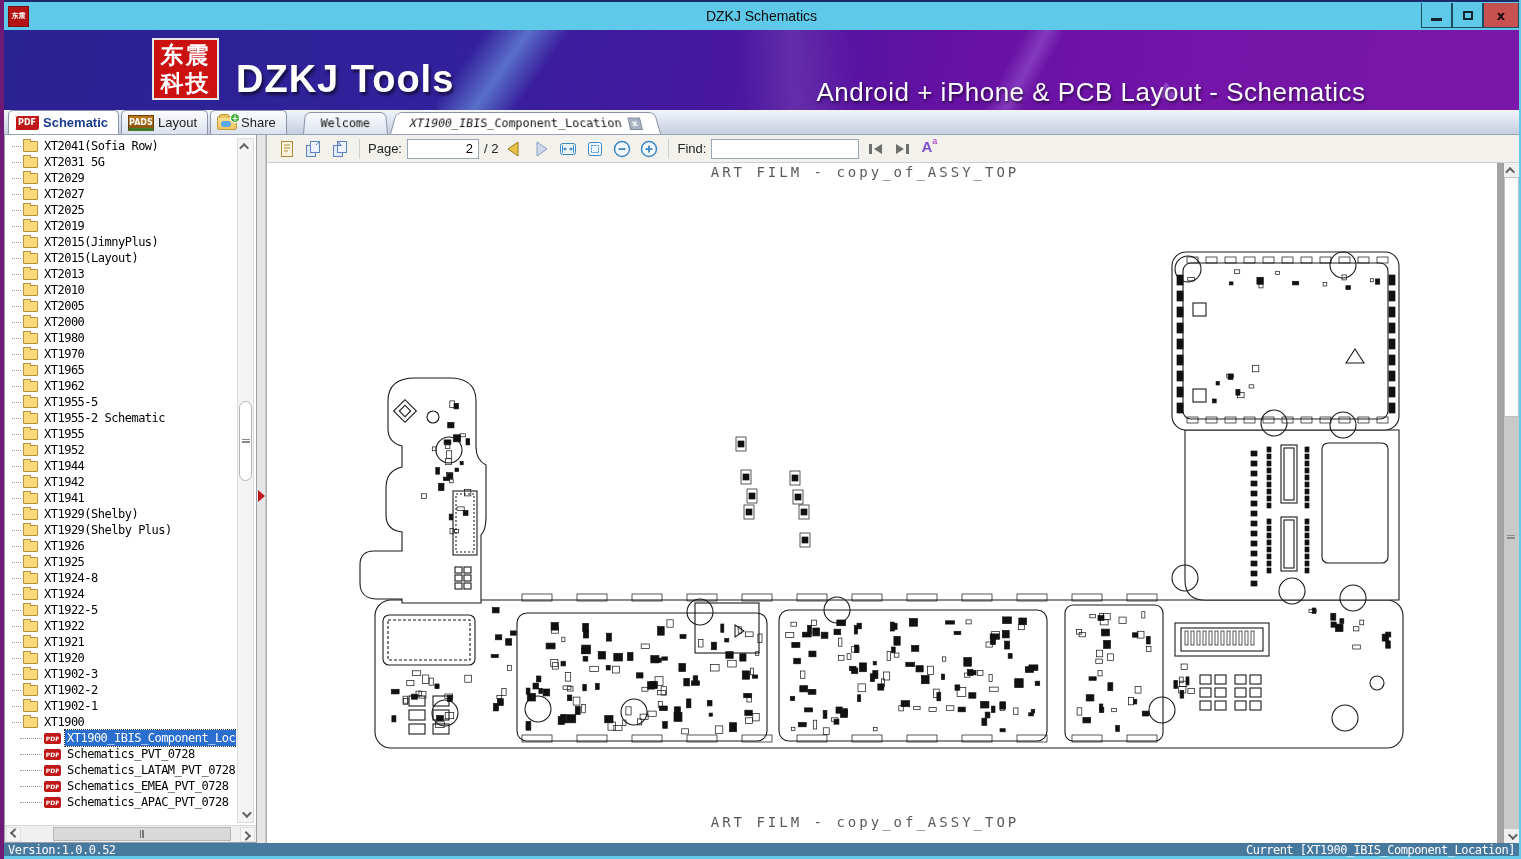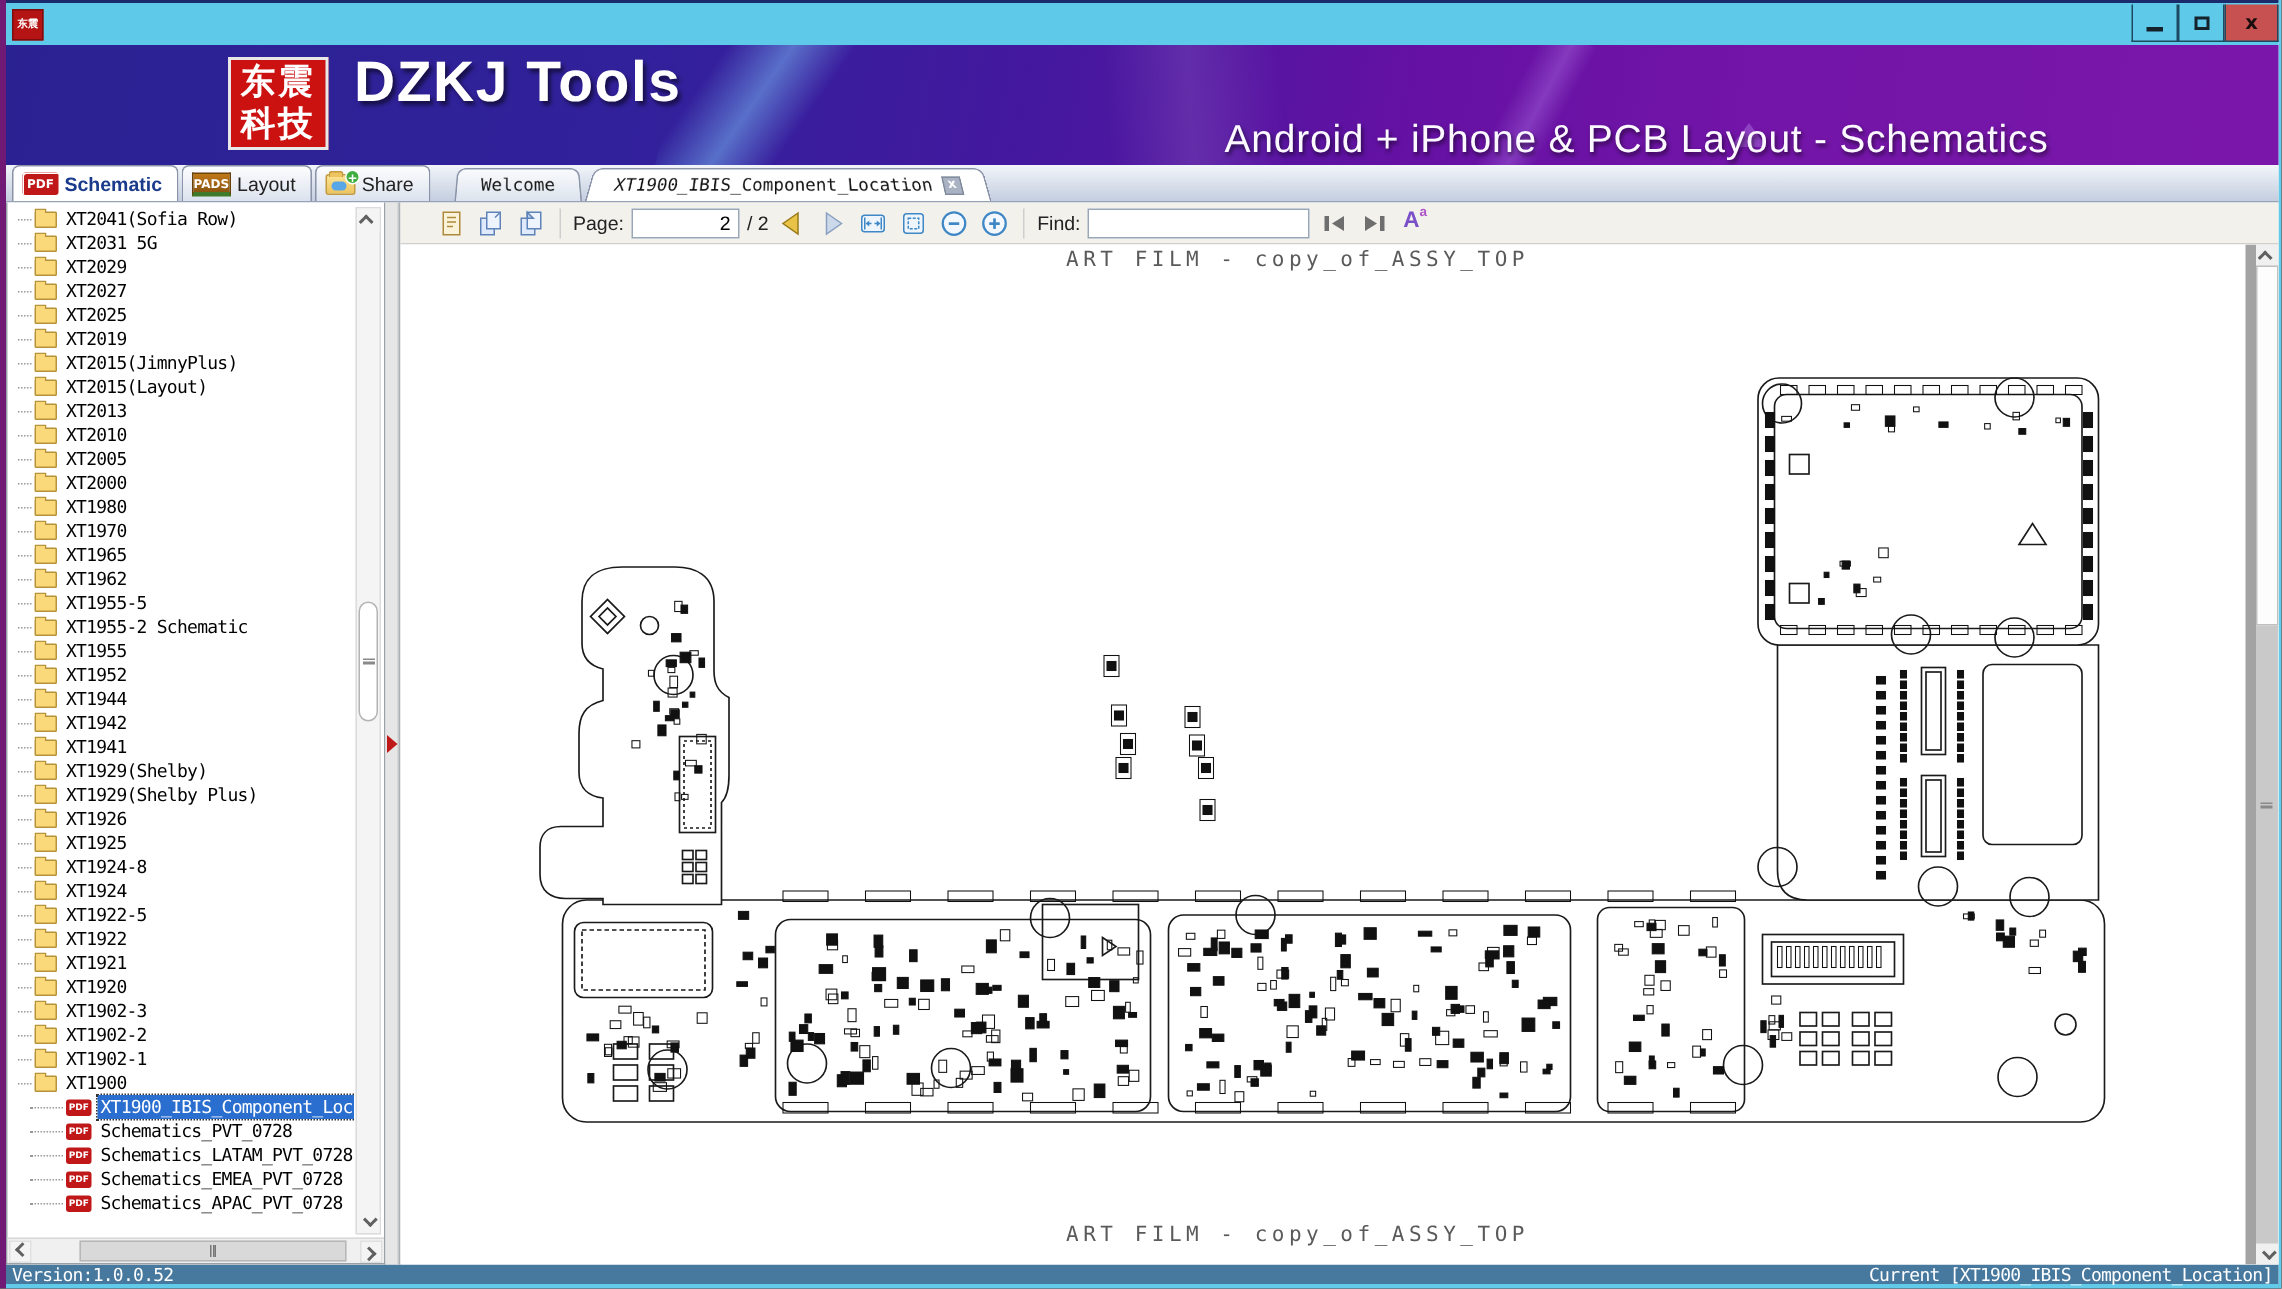--- a/index.html
+++ b/index.html
@@ -21,21 +21,21 @@
   .banner { height:80px; position:relative; overflow:hidden;
     background:linear-gradient(100deg,#2b2292 0%,#31219b 28%,#45189f 46%,#6511a3 62%,#7315a8 78%,#7a17aa 100%); }
   .streak1 { position:absolute; left:440px; top:-20px; width:120px; height:130px; transform:rotate(10deg);
     background:linear-gradient(115deg,transparent 25%,rgba(130,210,255,.45) 47%,transparent 68%); }
   .streak2 { position:absolute; left:660px; top:-30px; width:260px; height:150px; transform:rotate(-14deg);
     background:linear-gradient(100deg,transparent 30%,rgba(255,255,255,.10) 50%,transparent 72%); }
   .streak3 { position:absolute; left:980px; top:-10px; width:70px; height:120px; transform:rotate(18deg);
     background:linear-gradient(100deg,transparent 30%,rgba(200,160,255,.28) 52%,transparent 70%); }
   .tri { position:absolute; left:1150px; top:52px; width:0; height:0; border-left:12px solid transparent; border-right:12px solid transparent; border-bottom:16px solid rgba(210,170,255,.30); }
   .logo { position:absolute; left:148px; top:8px; width:67px; height:62px; background:#cc1111; border:2px solid #e8e8e8; color:#fff; font:bold 23px/28px "DejaVu Sans",sans-serif; text-align:center; display:flex; flex-direction:column; justify-content:center; letter-spacing:2px; }
-  .brand { position:absolute; left:232px; top:4px; color:#fff; font:bold 38px "Liberation Sans",sans-serif; text-shadow:2px 3px 3px rgba(0,0,0,.55); letter-spacing:1px; }
+  .brand { position:absolute; left:232px; top:28px; color:#fff; font:bold 38px "Liberation Sans",sans-serif; text-shadow:2px 3px 3px rgba(0,0,0,.55); letter-spacing:1px; }
   .tagline { position:absolute; left:772px; top:47px; width:630px; text-align:center; color:#fbf8ff; font:26px "Liberation Sans",sans-serif; text-shadow:1px 2px 3px rgba(0,0,0,.6); letter-spacing:.5px; }
 
   
   .tabstrip { height:25px; background:linear-gradient(#f2f5fa,#c4cedf); display:flex; align-items:flex-end; padding-left:4px; border-bottom:1px solid #98a2b6; }
   .tab { height:24px; display:flex; align-items:center; gap:4px; padding:0 10px 0 6px; border:1px solid #8a93a8; border-bottom:none; border-radius:5px 5px 0 0; background:linear-gradient(#fdfdfe,#dbe2ee); font-size:13px; color:#222; margin-right:2px; white-space:nowrap; }
   .tab.active { background:#fff; color:#1a3a8c; font-weight:bold; }
   .doctabs { margin-left:14px; display:flex; align-items:flex-end; }
   .dtab { height:23px; display:flex; align-items:center; padding:0 16px; border:1px solid #8a93a8; border-bottom:none; border-radius:6px 6px 0 0; transform:perspective(10px) rotateX(1.2deg); transform-origin:bottom; background:linear-gradient(#fafbfd,#dde4ee); font:12px "DejaVu Sans Mono",monospace; color:#111; margin-right:3px; white-space:nowrap; }
   .dtab.active { background:#fff; }
   .closebox { width:13px; height:13px; margin-left:7px; background:#a8b2c2; border:1px solid #7f8a9c; color:#fff; font:bold 9px/11px "DejaVu Sans",sans-serif; text-align:center; }
@@ -79,21 +79,21 @@
   .hthumb { position:absolute; top:1px; left:48px; width:178px; height:14px; background:#d9d9d9; border:1px solid #b7b7b7; display:flex; align-items:center; justify-content:center; }
   .hgrip { width:4px; height:8px; border-left:1px solid #777; border-right:1px solid #777; position:relative; }
   .hgrip::after { content:""; position:absolute; top:0; bottom:0; left:1px; border-left:1px solid #777; }
 
   
   .splitter { width:9px; background:#e6e6e6; border-right:1px solid #c8c8c8; position:relative; }
   .splitarrow { position:absolute; top:355px; left:1px; width:0; height:0; border-top:6px solid transparent; border-bottom:6px solid transparent; border-left:7px solid #c01818; }
 
   
   .docarea { flex:1; display:flex; flex-direction:column; border-left:1px solid #aab0b8; min-width:0; }
-  .toolbar { height:28px; background:#f2f1ec; border-bottom:1px solid #cfcfcf; display:flex; align-items:center; gap:5px; padding:0 22px; }
+  .toolbar { height:28px; background:#f2f1ec; border-bottom:1px solid #cfcfcf; display:flex; align-items:center; gap:5px; padding:0 8px; }
   .tbtn { width:22px; height:22px; display:flex; align-items:center; justify-content:center; }
   .tsep { width:1px; height:20px; background:#cfcfcf; margin:0 3px; }
   .tlab { font-size:13px; color:#222; }
   .tin { height:20px; border:1px solid #98a6b6; background:#fff; font:13px "Liberation Sans",sans-serif; padding:0 5px; }
   .pagein { width:72px; text-align:right; }
   .findin { width:148px; }
   .aicon { font:bold 15px "Liberation Sans",sans-serif; color:#7a4fc8; display:flex; align-items:flex-start; }
   .aicon .sup { font-size:9px; color:#b055c8; margin-top:-2px; }
 
   .viewport { flex:1; position:relative; background:#fff; overflow:hidden; display:flex; min-height:0; }
@@ -111,20 +111,21 @@
 </style>
 </head>
 <body>
 
 <div class="window">
 
   <div class="titlebar">
     <div class="appicon">
       <span>东震</span>
     </div>
+    <div class="wtitle">DZKJ Schematics</div>
     <div class="wbtns">
       <div class="wbtn">
           <div class="glyph-min"></div>
         </div>
       <div class="wbtn">
           <div class="glyph-max"></div>
         </div>
       <div class="wbtn close">
           <span class="glyph-close">x</span>
         </div>

